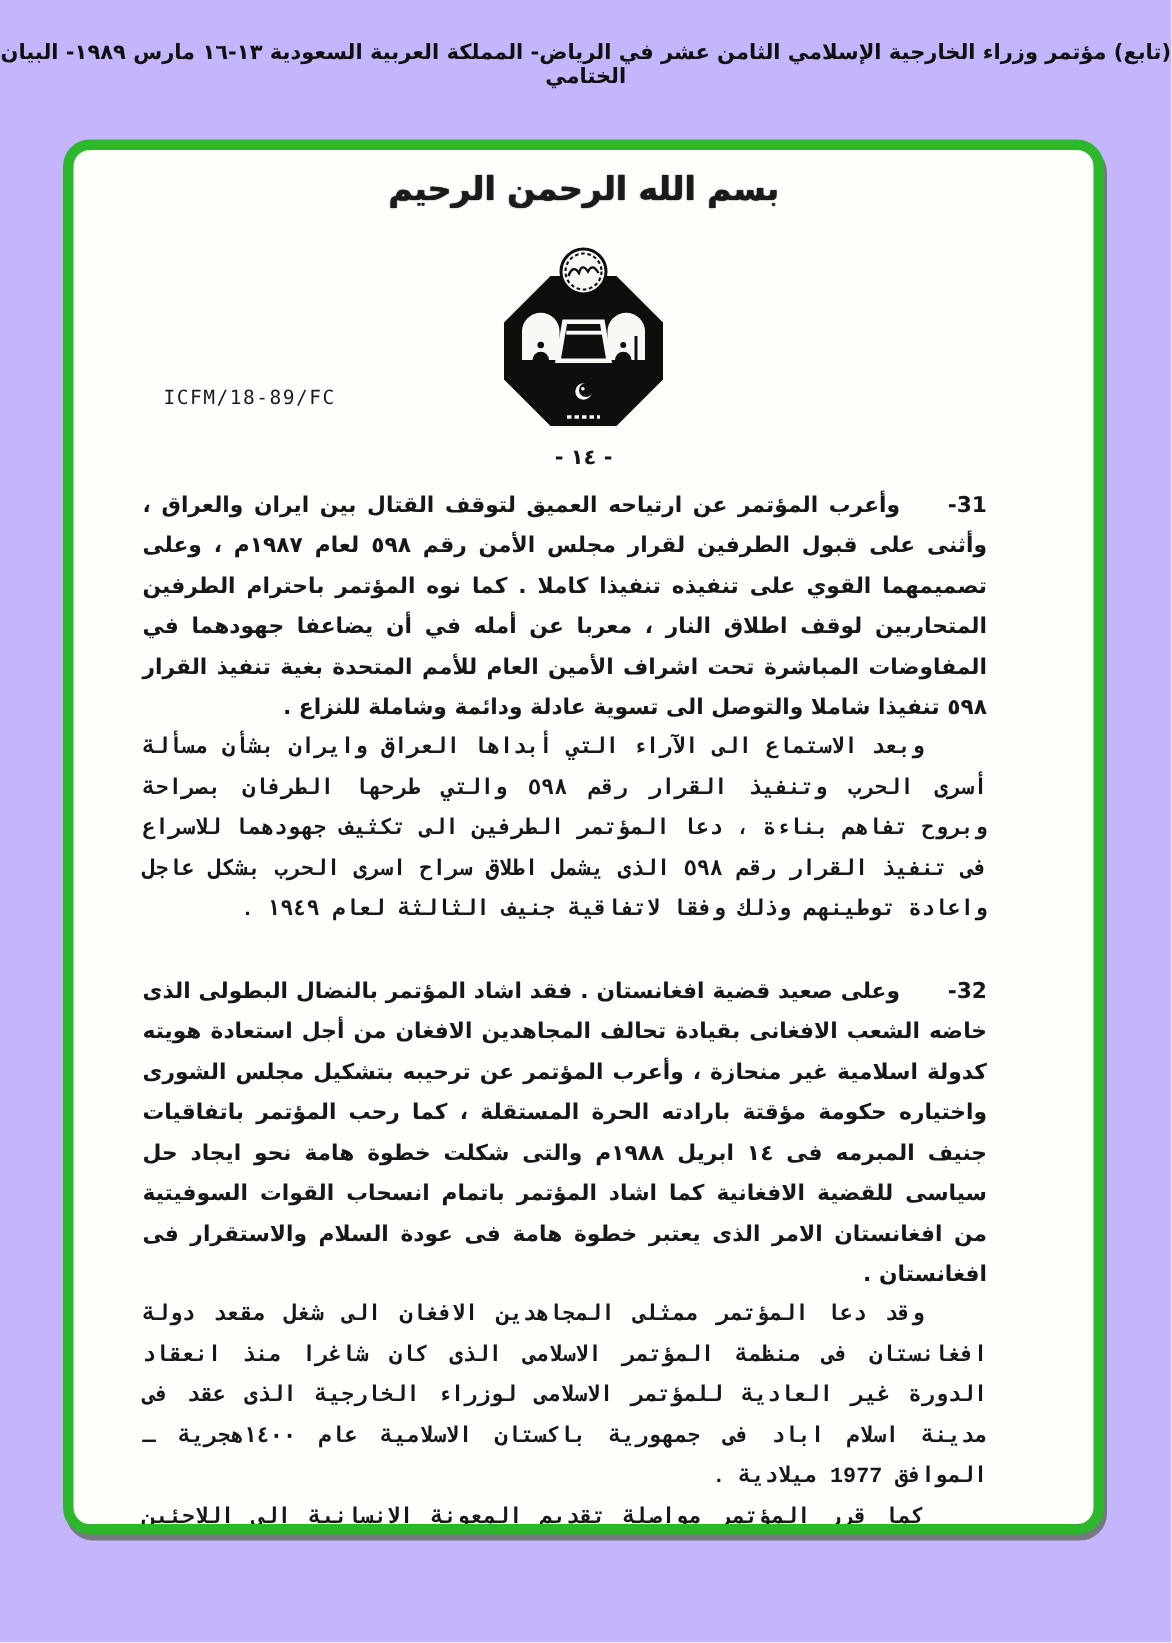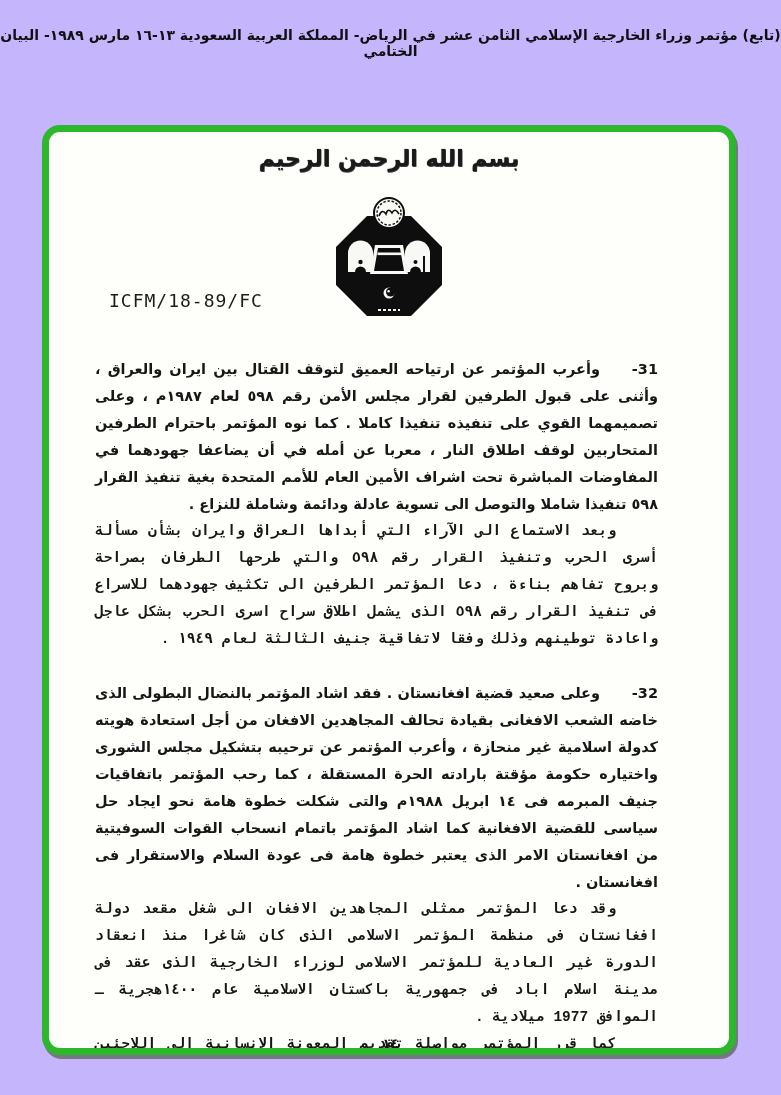--- a/index.html
+++ b/index.html
@@ -17,36 +17,35 @@
   .header { position:absolute; top:27px; left:0; width:100%; text-align:center; direction:rtl; color:#101010; }
   .header-line1 { font-size:14px; font-weight:bold; letter-spacing:0; }
   .header-line2 { font-size:11px; font-weight:bold; margin-top:8px; }
   
   .frame {
     position:absolute; left:42px; top:93px; width:694px; height:930px;
     border:7px solid #2cb72c; border-radius:18px;
     background:#fefefb;
     box-shadow:2px 4px 0 rgba(55,70,25,0.55);
     overflow:hidden;
-    margin-top:32px;
   }
   
   .bismillah {
     position:absolute; top:14px; left:0; width:100%; text-align:center;
     direction:rtl; font-size:22px; font-weight:bold; color:#1a1a1a;
     text-shadow:0 0 1px #333, 0.5px 0.5px 0 #444;
     letter-spacing:-1px;
   }
   
   .emblem { position:absolute; top:64px; left:50%; transform:translateX(-50%); }
   
   .doc-code {
     position:absolute; top:158px; left:60px;
     font-family:"DejaVu Sans Mono", monospace;
-    font-size:18px; letter-spacing:1px; color:#1c1c1c;
+    font-size:13px; letter-spacing:1px; color:#1c1c1c;
   }
   
   .page-marker {
     position:absolute; top:197px; left:0; width:100%; text-align:center;
     direction:rtl; font-size:14px; font-weight:bold; letter-spacing:2px;
   }
   
   .body-text {
     position:absolute; top:224px; right:71px; width:563px;
     direction:rtl; text-align:justify;
@@ -100,34 +99,34 @@
 
       <circle cx="60" cy="97" r="5.5" fill="#f8f8f4"></circle>
       <circle cx="61.6" cy="96" r="4.6" fill="#0e0e0e"></circle>
       <circle cx="59.6" cy="95.2" r="1.2" fill="#f8f8f4"></circle>
 
       <line x1="49" y1="114" x2="71" y2="114" stroke="#f8f8f4" stroke-width="2.2" stroke-dasharray="3,2"></line>
     </svg>
 
     <div class="doc-code">ICFM/18-89/FC</div>
 
+    <div class="page-marker">- ١٤ -</div>
 
     <div class="body-text">
 
       <div class="clause">
         <span class="clause-num">31-</span>
         <p class="lead">وأعرب المؤتمر عن ارتياحه العميق لتوقف القتال بين ايران والعراق ، وأثنى على قبول الطرفين لقرار مجلس الأمن رقم ٥٩٨ لعام ١٩٨٧م ، وعلى تصميمهما القوي على تنفيذه تنفيذا كاملا . كما نوه المؤتمر باحترام الطرفين المتحاربين لوقف اطلاق النار ، معربا عن أمله في أن يضاعفا جهودهما في المفاوضات المباشرة تحت اشراف الأمين العام للأمم المتحدة بغية تنفيذ القرار ٥٩٨ تنفيذا شاملا والتوصل الى تسوية عادلة ودائمة وشاملة للنزاع .</p>
         <p class="sub">وبعد الاستماع الى الآراء التي أبداها العراق وايران بشأن مسألة أسرى الحرب وتنفيذ القرار رقم ٥٩٨ والتي طرحها الطرفان بصراحة وبروح تفاهم بناءة ، دعا المؤتمر الطرفين الى تكثيف جهودهما للاسراع فى تنفيذ القرار رقم ٥٩٨ الذى يشمل اطلاق سراح اسرى الحرب بشكل عاجل واعادة توطينهم وذلك وفقا لاتفاقية جنيف الثالثة لعام ١٩٤٩ .</p>
       </div>
 
       <div class="clause">
         <span class="clause-num">32-</span>
         <p class="lead">وعلى صعيد قضية افغانستان . فقد اشاد المؤتمر بالنضال البطولى الذى خاضه الشعب الافغانى بقيادة تحالف المجاهدين الافغان من أجل استعادة هويته كدولة اسلامية غير منحازة ، وأعرب المؤتمر عن ترحيبه بتشكيل مجلس الشورى واختياره حكومة مؤقتة بارادته الحرة المستقلة ، كما رحب المؤتمر باتفاقيات جنيف المبرمه فى ١٤ ابريل ١٩٨٨م والتى شكلت خطوة هامة نحو ايجاد حل سياسى للقضية الافغانية كما اشاد المؤتمر باتمام انسحاب القوات السوفيتية من افغانستان الامر الذى يعتبر خطوة هامة فى عودة السلام والاستقرار فى افغانستان .</p>
         <p class="sub">وقد دعا المؤتمر ممثلى المجاهدين الافغان الى شغل مقعد دولة افغانستان فى منظمة المؤتمر الاسلامى الذى كان شاغرا منذ انعقاد الدورة غير العادية للمؤتمر الاسلامى لوزراء الخارجية الذى عقد فى مدينة اسلام اباد فى جمهورية باكستان الاسلامية عام ١٤٠٠هجرية ـ الموافق 1977 ميلادية .</p>
         <p class="sub">كما قرر المؤتمر مواصلة تقديم المعونة الانسانية الى اللاجئين الافغان والعمل على اعادة توطينهم وتأهليهم بالتعاون مع جمهورية باكستان الاسلامية كما طلب من البنك الاسلامى للتنمية القيام بالدراسات اللازمة لمتطلبات اعادة بناء افغانستان تمهيدا لاعداد البرامج اللازمة لمشاركة البنك والدول الاعضاء فى عملية اعادة البناء .</p>
       </div>
 
     </div>
   </div>
 
-  <div class="footer-page">١٤</div>
 
 </div>
 
 </body></html>

